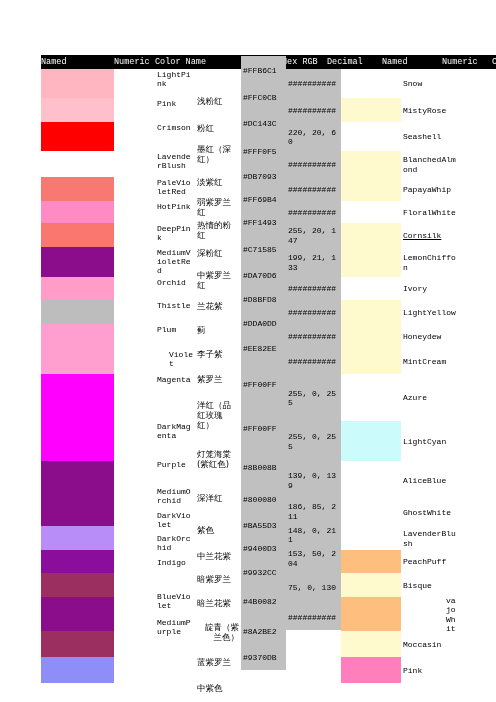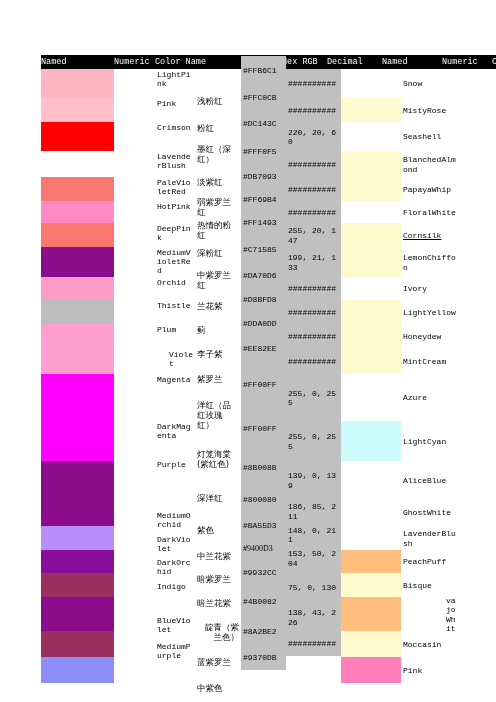--- a/index.html
+++ b/index.html
@@ -131,21 +131,21 @@
       <div class="cell " style="height: 22px;">HotPink</div>
       <div class="cell " style="height: 24px;">DeepPink</div>
       <div class="cell " style="height: 30px;">MediumVioletRed</div>
       <div class="cell " style="height: 23px;">Orchid</div>
       <div class="cell " style="height: 24px;">Thistle</div>
       <div class="cell " style="height: 25px;">Plum</div>
       <div class="cell " style="height: 25px; margin-left: 12px;">Violet</div>
       <div class="cell " style="height: 47px;">Magenta</div>
       <div class="cell " style="height: 38px;">DarkMagenta</div>
       <div class="cell " style="height: 27px;">Purple</div>
-      <div class="cell " style="height: 24px; margin-top: 24px;">MediumOrchid</div>
+      <div class="cell " style="height: 24px;">MediumOrchid</div>
       <div class="cell " style="height: 23px;">DarkViolet</div>
       <div class="cell " style="height: 24px;">DarkOrchid</div>
       <div class="cell " style="height: 34px;">Indigo</div>
       <div class="cell " style="height: 26px;">BlueViolet</div>
       <div class="cell " style="height: 26px;">MediumPurple</div>
     </div>
   <div class="col" id="nameCn" style="width: 46px; left: 195px;">
       <div class="cell cn vm" style="height: 29px;">浅粉红</div>
       <div class="cell cn vm" style="height: 24px;">粉红</div>
       <div class="cell cn vm" style="height: 29px;">墨红（深红）</div>
@@ -180,21 +180,21 @@
       <div class="cell gray vm" style="height: 30px;">#C71585</div>
       <div class="cell gray vm" style="height: 23px;">#DA70D6</div>
       <div class="cell gray vm" style="height: 24px;">#D8BFD8</div>
       <div class="cell gray vm" style="height: 25px;">#DDA0DD</div>
       <div class="cell gray vm" style="height: 25px;">#EE82EE</div>
       <div class="cell gray vm" style="height: 47px;">#FF00FF</div>
       <div class="cell gray vm" style="height: 40px;">#FF00FF</div>
       <div class="cell gray vm" style="height: 38px;">#8B008B</div>
       <div class="cell gray vm" style="height: 27px;">#800080</div>
       <div class="cell gray vm" style="height: 24px;">#BA55D3</div>
-      <div class="cell gray vm" style="height: 23px; font-family: Liberation Serif, serif;">#9400D3</div>
+      <div class="cell gray vm" style="height: 23px;">#9400D3</div>
       <div class="cell gray vm" style="height: 24px;">#9932CC</div>
       <div class="cell gray vm" style="height: 34px;">#4B0082</div>
       <div class="cell gray vm" style="height: 26px;">#8A2BE2</div>
       <div class="cell gray vm" style="height: 26px;">#9370DB</div>
     </div>
   <div class="col" id="decC">
       <div class="cell gray vm" style="height: 29px;">##########</div>
       <div class="cell gray vm" style="height: 24px;">##########</div>
       <div class="cell gray vm" style="height: 29px;">220, 20, 60</div>
       <div class="cell gray vm" style="height: 26px;">##########</div>
@@ -206,21 +206,20 @@
       <div class="cell gray vm" style="height: 24px;">##########</div>
       <div class="cell gray vm" style="height: 25px;">##########</div>
       <div class="cell gray vm" style="height: 25px;">##########</div>
       <div class="cell gray vm" style="height: 47px;">255, 0, 255</div>
       <div class="cell gray vm" style="height: 40px;">255, 0, 255</div>
       <div class="cell gray vm" style="height: 38px;">139, 0, 139</div>
       <div class="cell gray vm" style="height: 24px;">186, 85, 211</div>
       <div class="cell gray vm" style="height: 23px;">148, 0, 211</div>
       <div class="cell gray vm" style="height: 24px;">153, 50, 204</div>
       <div class="cell gray vm" style="height: 34px;">75, 0, 130</div>
-      <div class="cell gray vm" style="height: 26px;">138, 43, 226</div>
       <div class="cell gray vm" style="height: 26px;">##########</div>
     </div>
   <div class="col" id="swatchR" style="width: 60px;">
       <div class="cell sw" style="height: 29px; background: rgb(255, 255, 255);"></div>
       <div class="cell sw" style="height: 24px; background: rgb(255, 250, 205);"></div>
       <div class="cell sw" style="height: 29px; background: rgb(255, 255, 255);"></div>
       <div class="cell sw" style="height: 26px; background: rgb(255, 250, 205);"></div>
       <div class="cell sw" style="height: 24px; background: rgb(255, 250, 205);"></div>
       <div class="cell sw" style="height: 22px; background: rgb(255, 255, 255);"></div>
       <div class="cell sw" style="height: 24px; background: rgb(255, 250, 205);"></div>

